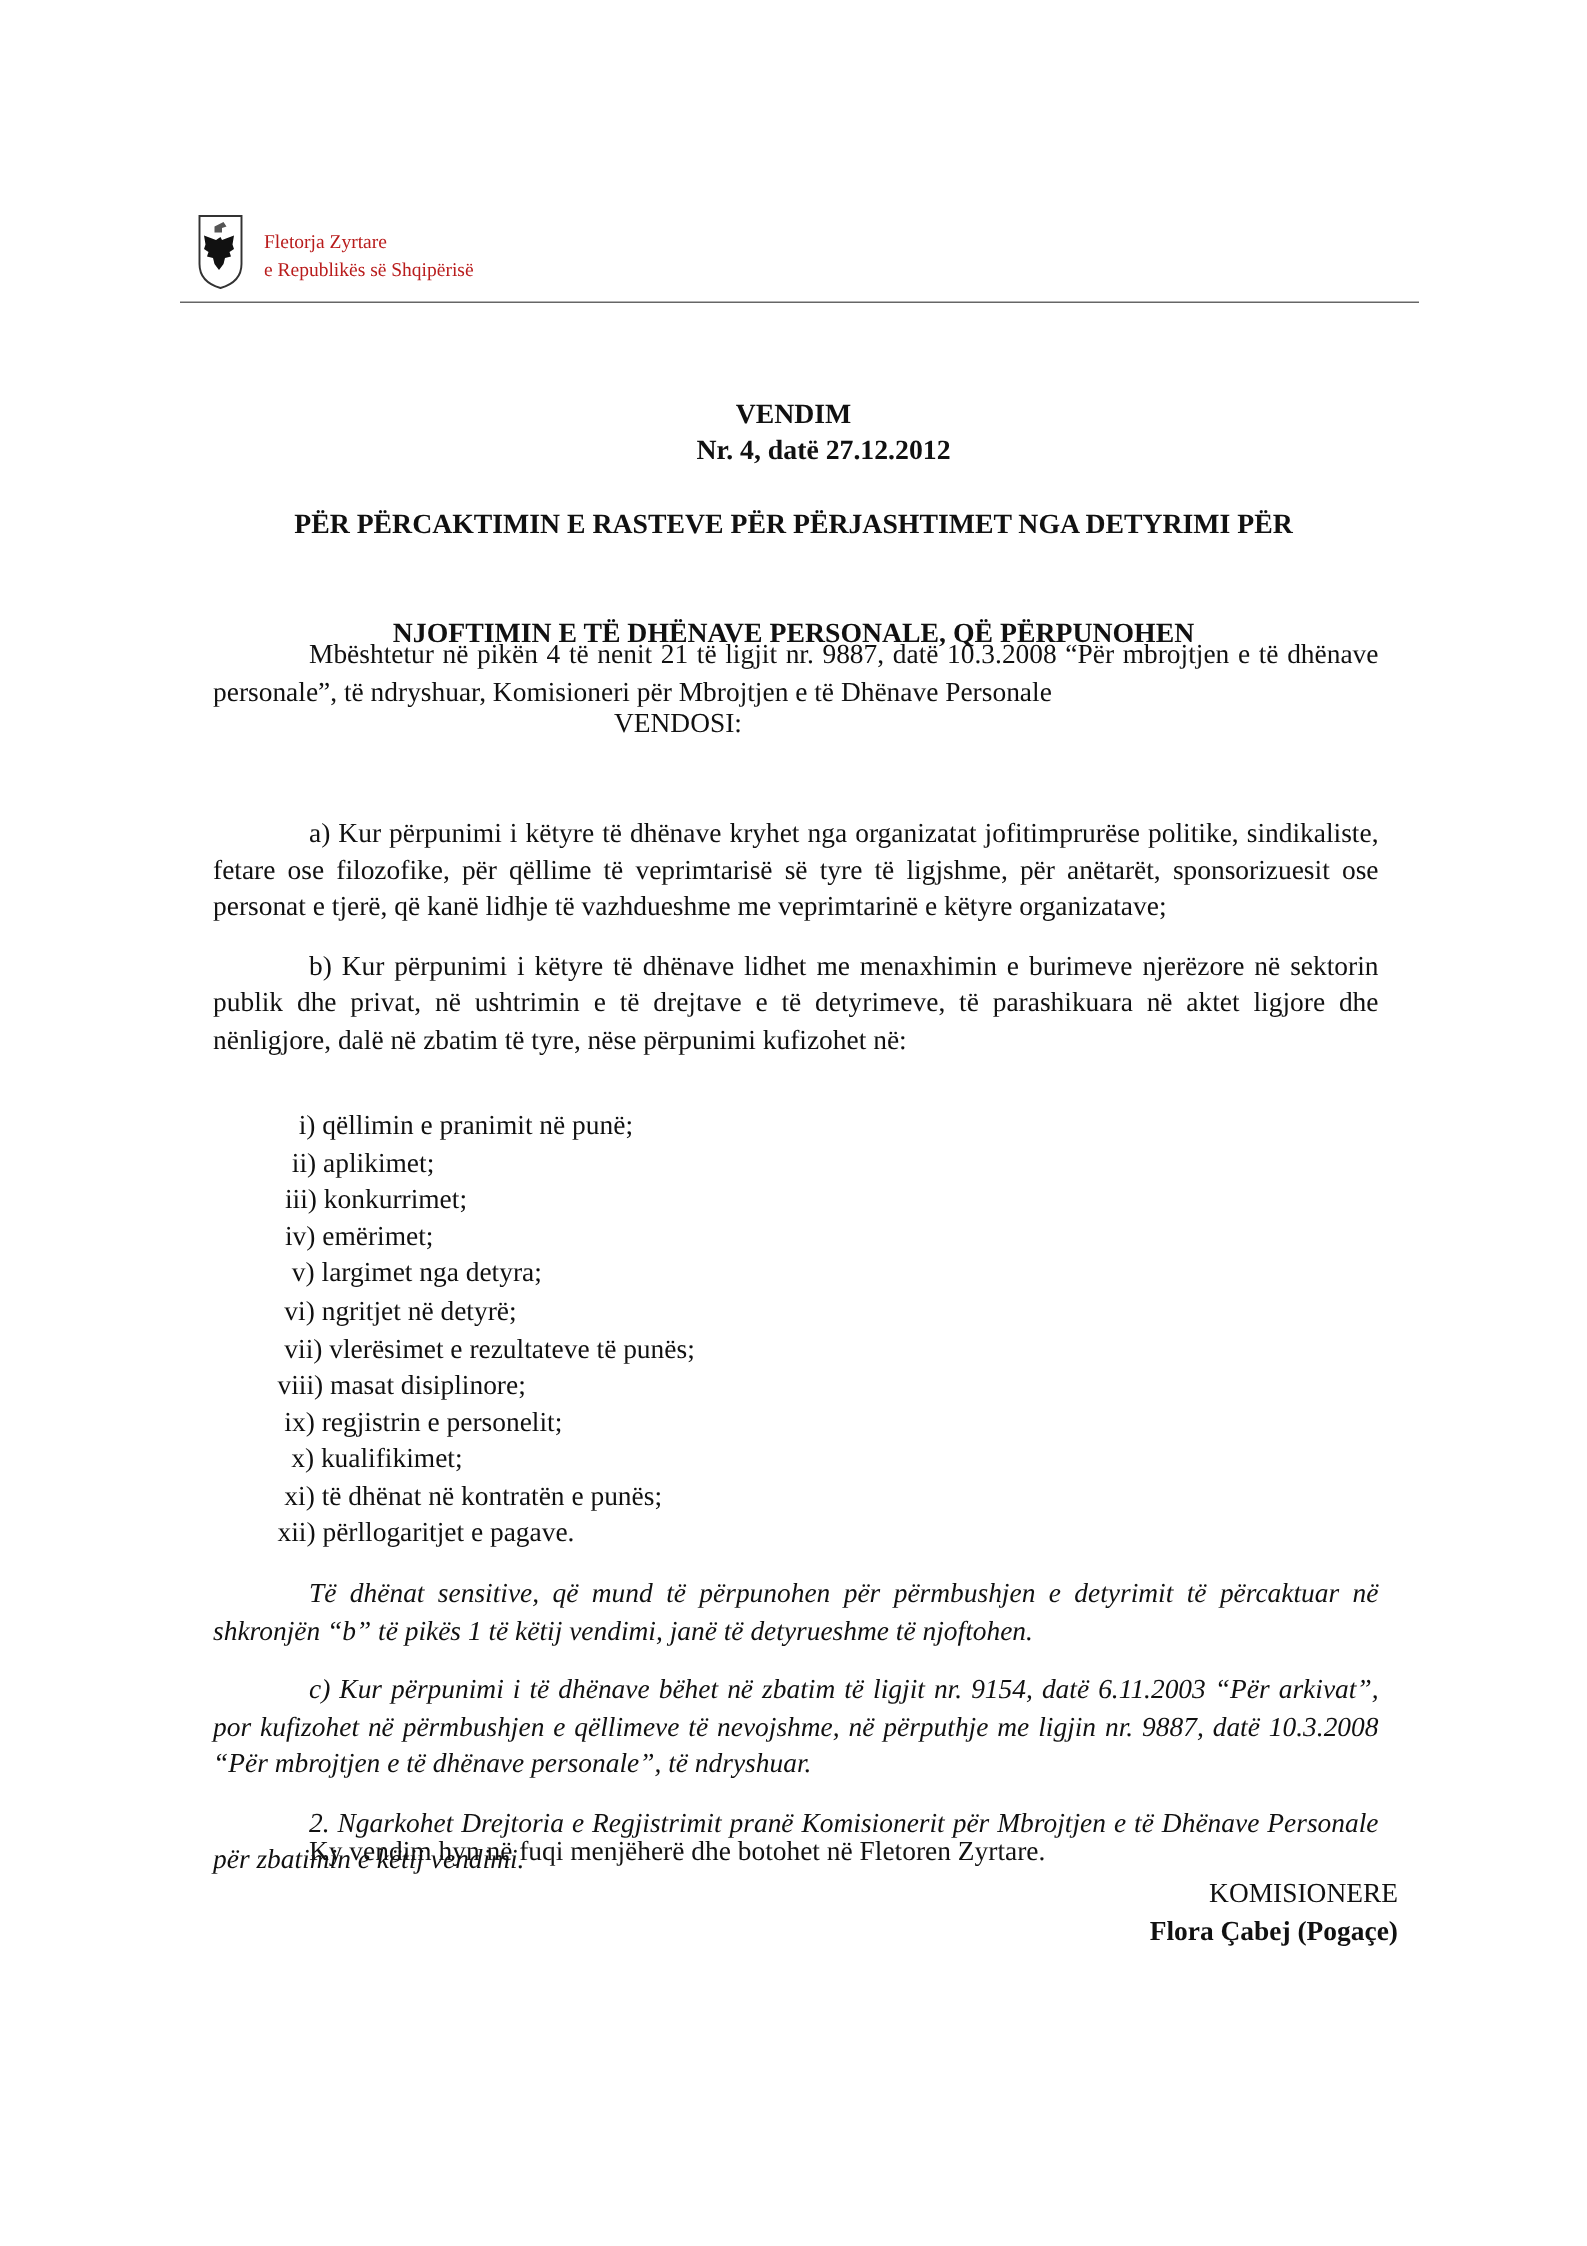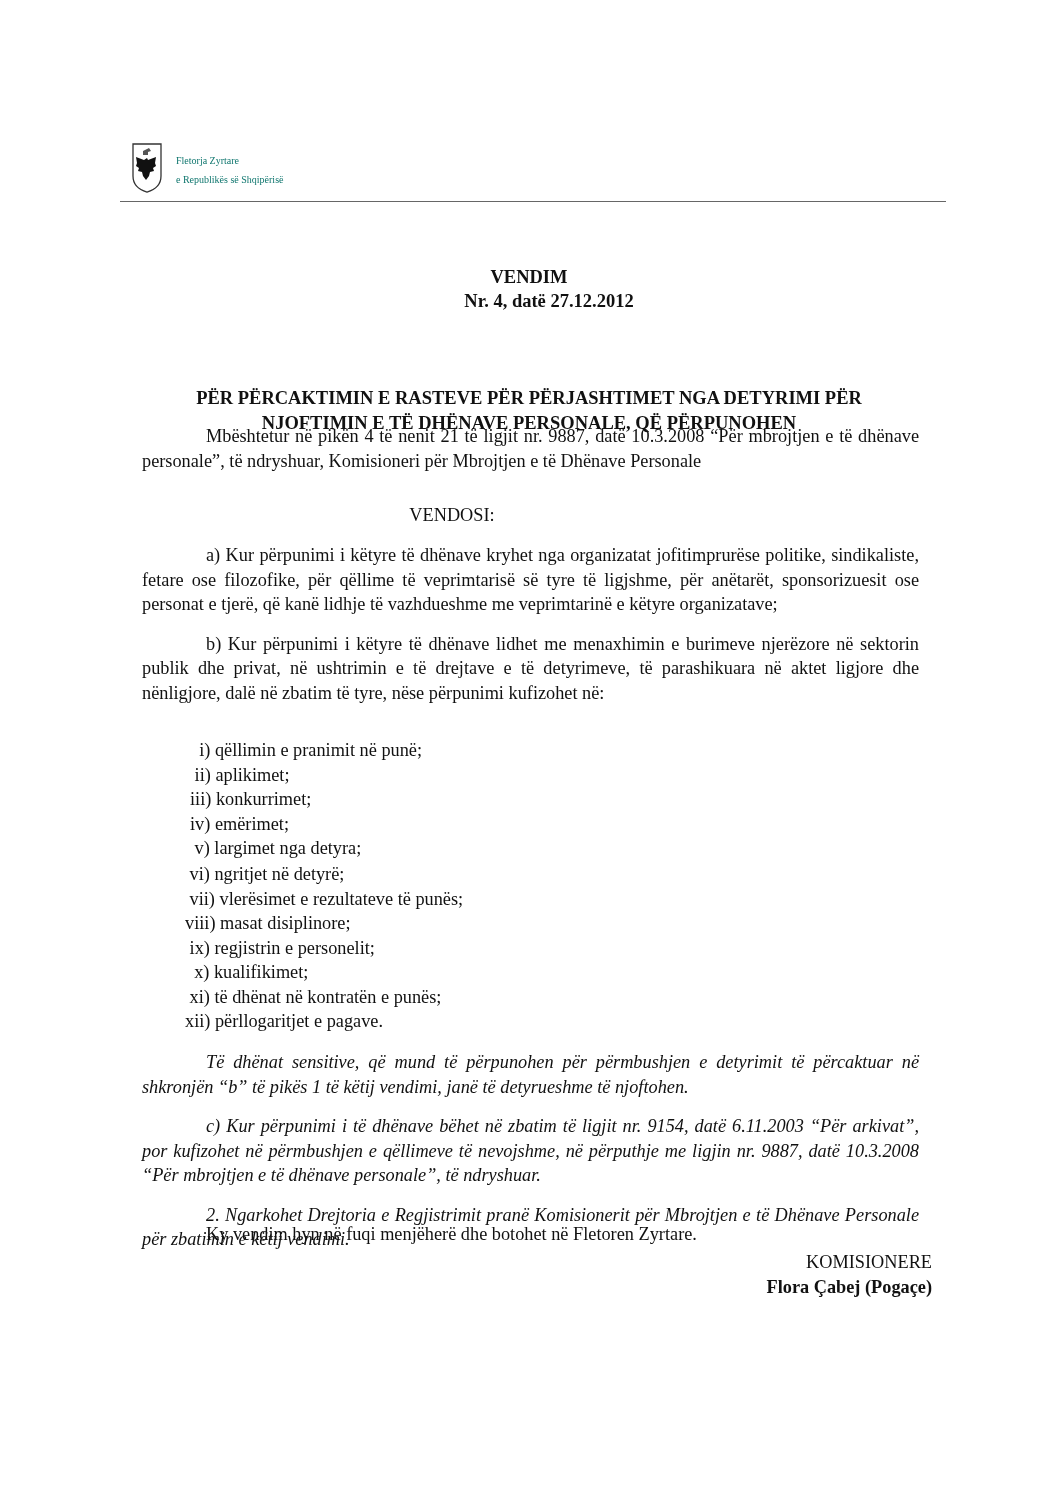--- a/index.html
+++ b/index.html
@@ -1,33 +1,33 @@
 <!DOCTYPE html>
 <html><head>
 <meta charset="utf-8">
 <style>
   html, body { margin: 0; padding: 0; background: #ffffff; }
   body { width: 1058px; height: 1497px; position: relative; overflow: hidden;
          font-family: "Liberation Serif", "DejaVu Serif", serif; color: #111; }
   .header { position: absolute; left: 120px; top: 140px; width: 826px; height: 60px; }
   .emblem { position: absolute; left: 11px; top: 2px; width: 32px; height: 52px; }
-  .header-text { position: absolute; left: 56px; top: 11px; font-size: 10px; line-height: 19px; color: #0f766e; }
+  .header-text { position: absolute; left: 56px; top: 11px; font-size: 13px; line-height: 19px; color: #b91c1c; }
   .header-rule { position: absolute; left: 0; top: 61px; width: 826px; height: 1px; background: #666; }
 
   .center { position: absolute; left: 0; width: 1058px; text-align: center; }
   .bold { font-weight: bold; }
   .t-vendim { top: 267px; font-size: 18.5px; }
   .t-nr { top: 291px; font-size: 18.5px; margin-left: 20px; }
-  .t-title1 { top: 340px; font-size: 18.5px; margin-top: 48px; }
+  .t-title1 { top: 340px; font-size: 18.5px; }
   .t-title2 { top: 365px; font-size: 18.5px; margin-top: 48px; }
 
   .body { position: absolute; left: 127px; width: 807px; font-size: 18.3px; line-height: 24.5px; }
   .p { text-align: justify; text-align-last: left; margin: 15px; }
   .indent { text-indent: 64px; }
-  .vendosi { position: absolute; top: 505px; left: 0; width: 904px; text-align: center; font-size: 18.3px; }
+  .vendosi { position: absolute; top: 472px; left: 0; width: 904px; text-align: center; font-size: 18.3px; }
 
   .list { position: absolute; left: 170px; font-size: 18.3px; line-height: 24.5px; }
   .li { white-space: pre; }
   .sig { position: absolute; right: 126px; text-align: right; font-size: 18.3px; }
 </style>
 </head>
 <body>
 
 <div class="header">
   <svg class="emblem" viewBox="0 0 32 52">

